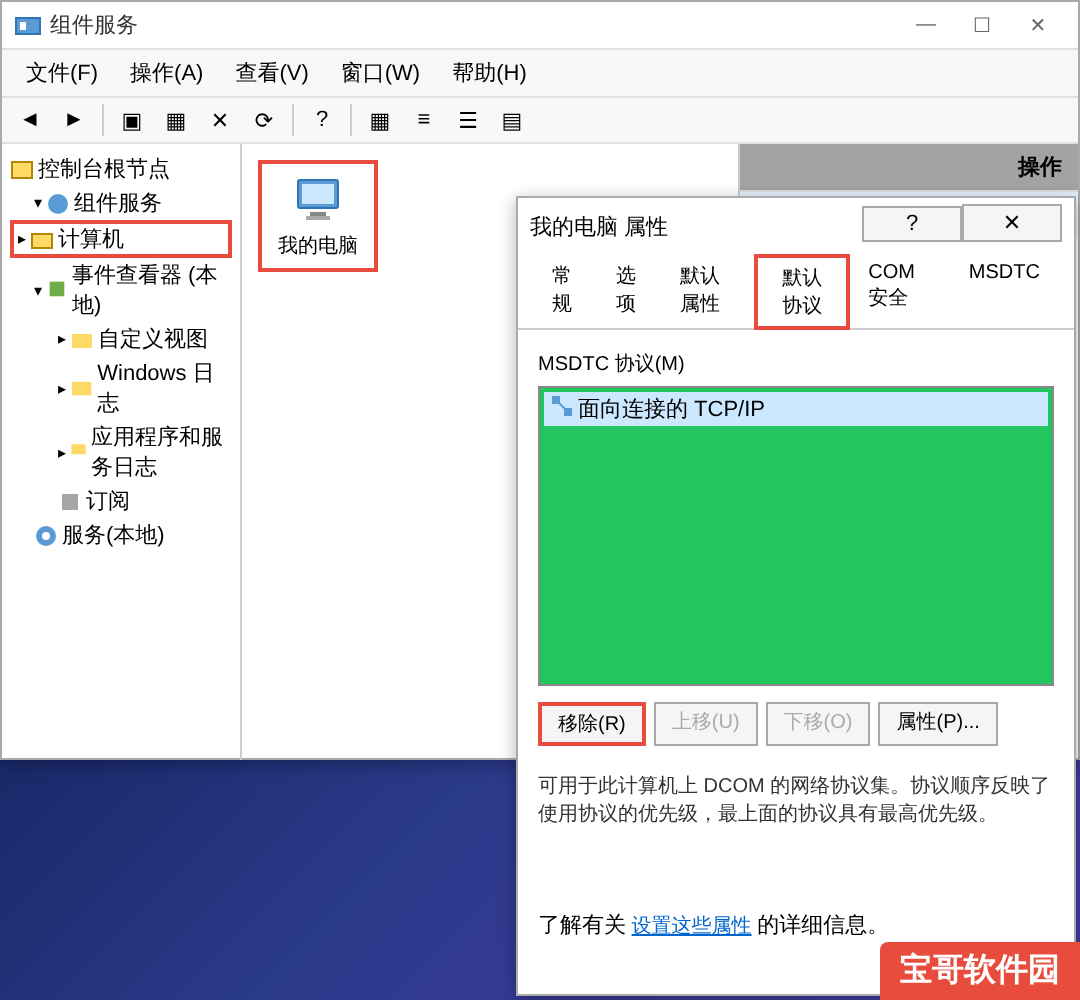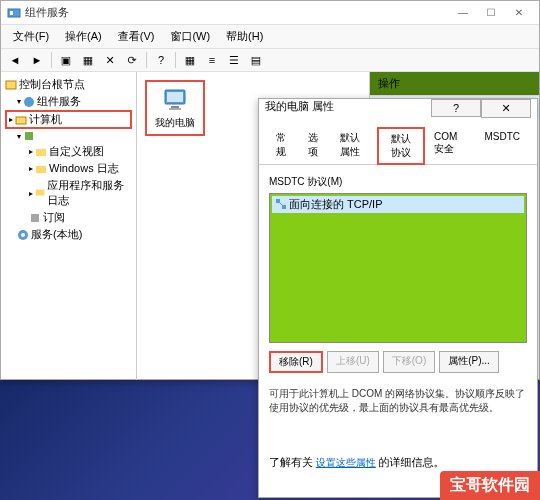--- a/index.html
+++ b/index.html
@@ -12,50 +12,50 @@
 .titlebar .winbtn { width: 28px; height: 20px; display: flex; align-items: center; justify-content: center; font-size: 10px; color: #666; }
 .menubar { display: flex; padding: 2px 4px; border-bottom: 1px solid #e0e0e0; background: #f8f8f8; }
 .menubar span { padding: 2px 8px; font-size: 11px; }
 .toolbar { display: flex; padding: 2px 4px; border-bottom: 1px solid #e0e0e0; background: #f8f8f8; gap: 2px; align-items: center; }
 .toolbar .tbtn { width: 20px; height: 18px; display: flex; align-items: center; justify-content: center; border: 1px solid transparent; }
 .divider { width: 1px; height: 16px; background: #ccc; margin: 0 2px; }
 
 
 #main-window { left: 0; top: 0; width: 540px; height: 380px; }
 #main-body { display: flex; height: calc(100% - 24px - 22px - 24px); }
-#tree-panel { width: 136px; border-right: 1px solid #ccc; padding: 4px; overflow: hidden; }
+#tree-panel { width: 120px; border-right: 1px solid #ccc; padding: 4px; overflow: hidden; }
 #content-panel { flex: 1; padding: 8px; }
 #action-panel { width: 170px; border-left: 1px solid #ccc; }
 .tree-item { padding: 1px 0; display: flex; align-items: center; gap: 2px; font-size: 11px; }
 .tree-item.highlighted { border: 2px solid #e74c3c; padding: 0 2px; }
 .tree-icon { width: 12px; height: 12px; }
 .indent1 { padding-left: 12px; }
 .indent2 { padding-left: 24px; }
 
 .desktop-item { display: inline-block; text-align: right; border: 2px solid #e74c3c; padding: 4px 8px; }
 .desktop-item .icon { width: 28px; height: 28px; margin: 0 auto; }
 .desktop-item .label { font-size: 10px; margin-top: 2px; }
 
-.action-header { background: #4d7c0f; padding: 4px 8px; font-size: 11px; font-weight: normal; border-bottom: 1px solid #ddd; }
+.action-header { background: #a3a3a3; padding: 4px 8px; font-size: 11px; font-weight: bold; border-bottom: 1px solid #ddd; text-align: right; }
 .action-item { padding: 4px 12px; font-size: 11px; }
 .action-item.hovered { background: #e5f3ff; }
 .action-arrow { float: right; font-size: 8px; }
 
 
 #props-window { left: 258px; top: 98px; width: 280px; height: 400px; background: #fff; }
-#props-titlebar { height: 22px; display: flex; align-items: flex-start; padding: 0 6px; font-size: 10px; }
+#props-titlebar { height: 22px; display: flex; align-items: flex-end; padding: 0 6px; font-size: 10px; }
 #props-titlebar .title { flex: 1; }
 #props-titlebar .btn { width: 24px; text-align: center; font-size: 11px; }
 .tabs { display: flex; padding: 6px 8px 0 8px; border-bottom: 1px solid #ccc; }
 .tab { padding: 3px 8px; font-size: 10px; border: 1px solid transparent; cursor: pointer; }
 .tab.active { border: 1px solid #ccc; border-bottom: 1px solid #fff; background: #fff; margin-bottom: -1px; }
 .tab.highlighted { border: 2px solid #e74c3c !important; text-align: center; }
 #props-body { padding: 10px; }
 .section-label { font-size: 10px; margin-bottom: 4px; }
-.listbox { border: 1px solid #888; height: 150px; background: #84cc16; padding: 2px; }
+.listbox { border: 1px solid #888; height: 150px; background: #22c55e; padding: 2px; }
 .list-item { padding: 1px 4px; font-size: 10px; display: flex; align-items: center; gap: 3px; }
 .list-item.selected { background: #cce8ff; }
 .btn-row { display: flex; gap: 4px; margin: 8px 0; }
 .btn { padding: 2px 8px; font-size: 10px; border: 1px solid #aaa; background: #f5f5f5; min-width: 50px; text-align: center; }
 .btn.disabled { color: #aaa; }
 .btn.highlighted { border: 2px solid #e74c3c; }
 .desc-box { margin-top: 6px; }
 .desc-text { font-size: 10px; color: #333; margin-top: 14px; line-height: 1.4; }
 .link { color: #0066cc; text-decoration: underline; font-size: 10px; }
 
@@ -136,20 +136,21 @@
         <span class="tree-icon"><svg viewBox="0 0 12 12">
               <rect x="1" y="3" width="10" height="7" fill="#ffd966" stroke="#b38600"></rect>
             </svg></span>
         <span>计算机</span>
       </div>
       <div class="tree-item indent1">
         <span style="font-size:8px;">▾</span>
         <span class="tree-icon"><svg viewBox="0 0 12 12">
               <rect x="2" y="2" width="8" height="8" fill="#70ad47"></rect>
             </svg></span>
+        <span>事件查看器 (本地)</span>
       </div>
       <div class="tree-item indent2">
         <span style="font-size:8px;">▸</span>
         <span class="tree-icon"><svg viewBox="0 0 12 12">
               <rect x="1" y="3" width="10" height="7" fill="#ffd966"></rect>
             </svg></span>
         <span>自定义视图</span>
       </div>
       <div class="tree-item indent2">
         <span style="font-size:8px;">▸</span>

